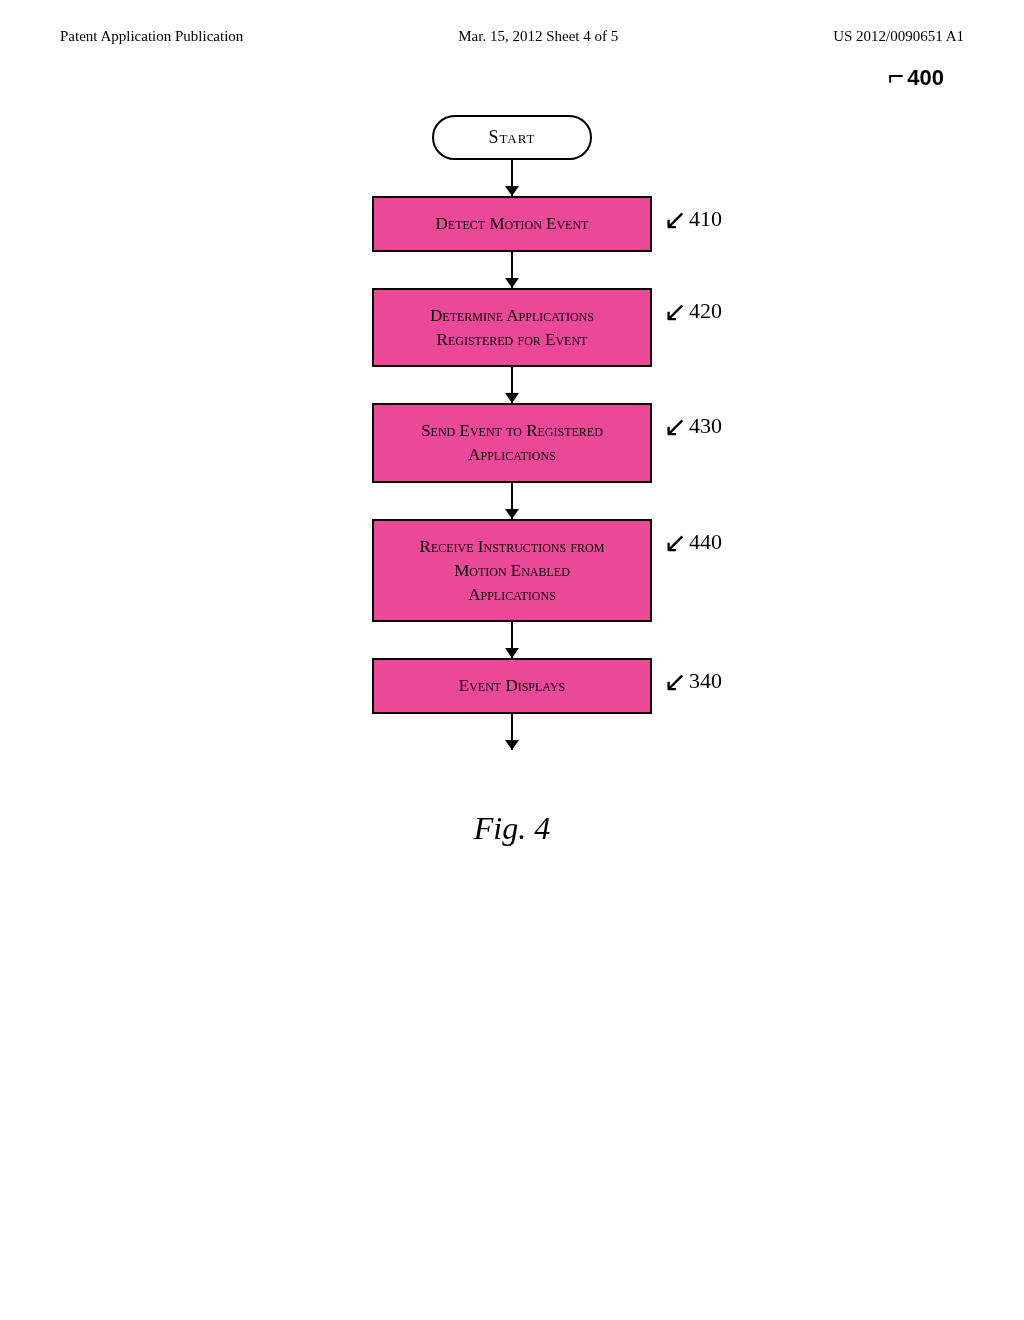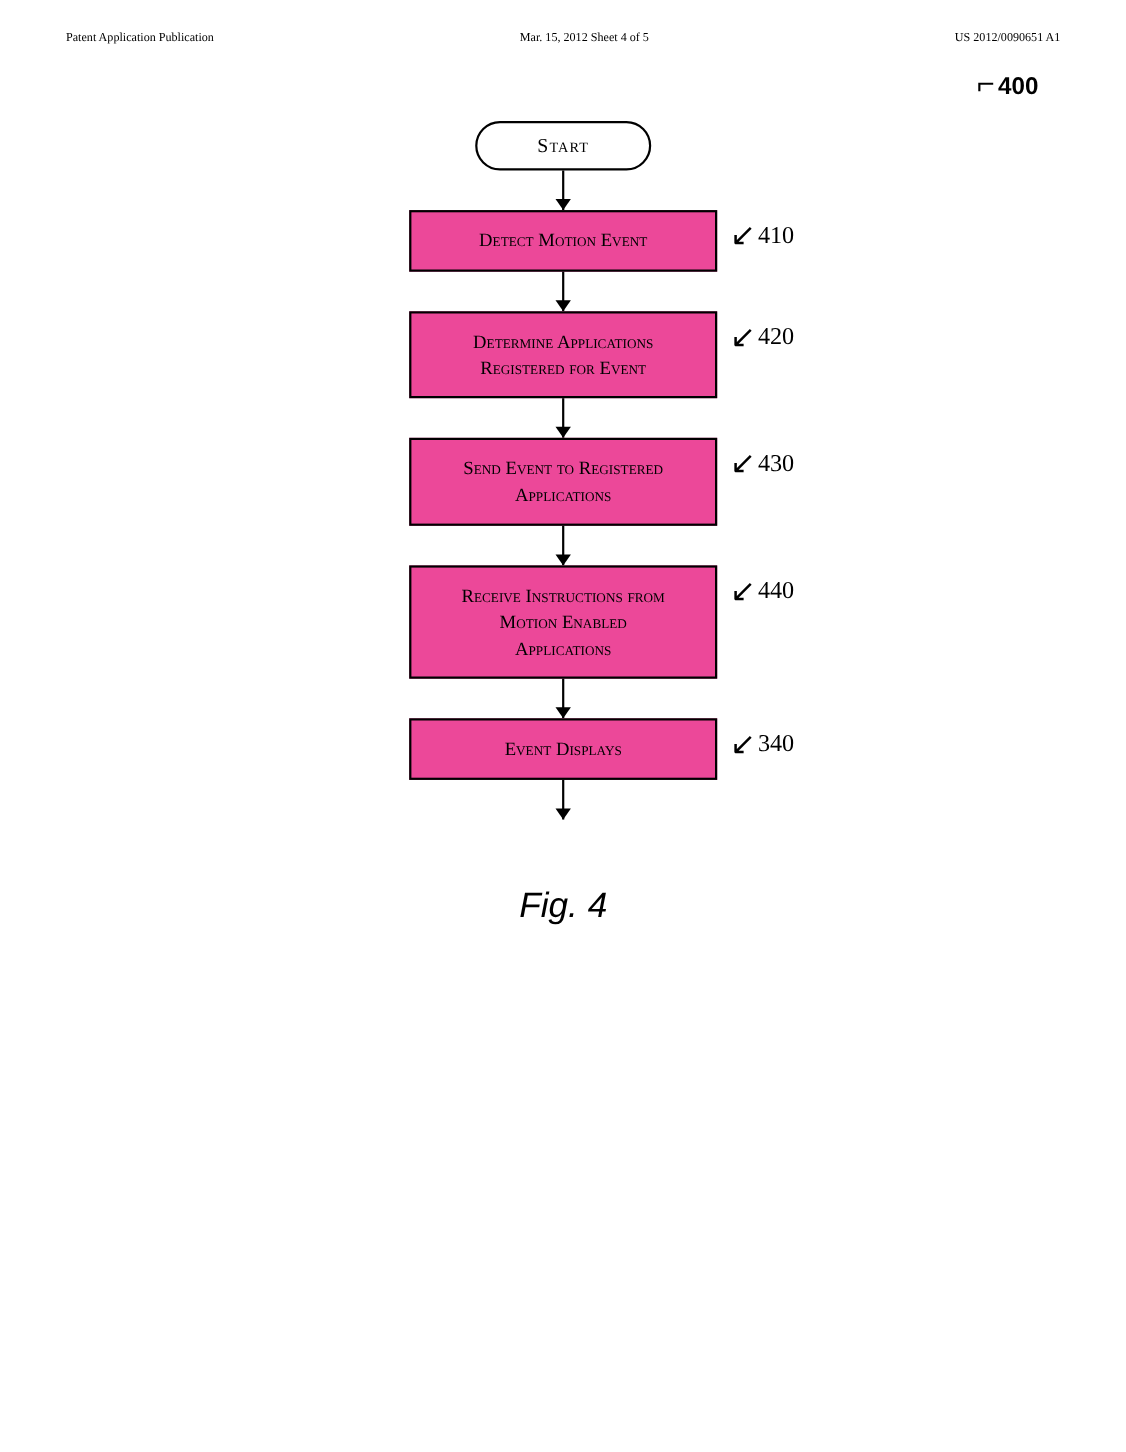--- a/index.html
+++ b/index.html
@@ -9,21 +9,21 @@
       background: #ffffff;
       font-family: 'Times New Roman', Times, serif;
       position: relative;
       overflow: hidden;
     }
 
     .header {
       display: flex;
       justify-content: space-between;
       padding: 28px 60px 0 60px;
-      font-size: 11px;
+      font-size: 15px;
       font-weight: normal;
     }
 
     .diagram-container {
       display: flex;
       flex-direction: column;
       align-items: center;
       margin-top: 60px;
       position: relative;
     }
@@ -201,16 +201,16 @@
         <span class="curve">↙</span>
         <span>340</span>
       </div>
     </div>
 
     <div class="arrow-down"></div>
 
 
   </div>
 
-  <div style="margin-top: 60px; font-style: italic; font-size: 32px; font-family: Liberation Sans, sans-serif;">
+  <div style="margin-top: 60px; font-style: italic; font-size: 32px; font-family: Liberation Serif, serif;">
     <span>Fig. 4</span>
   </div>
 </div>
 
 </body></html>

